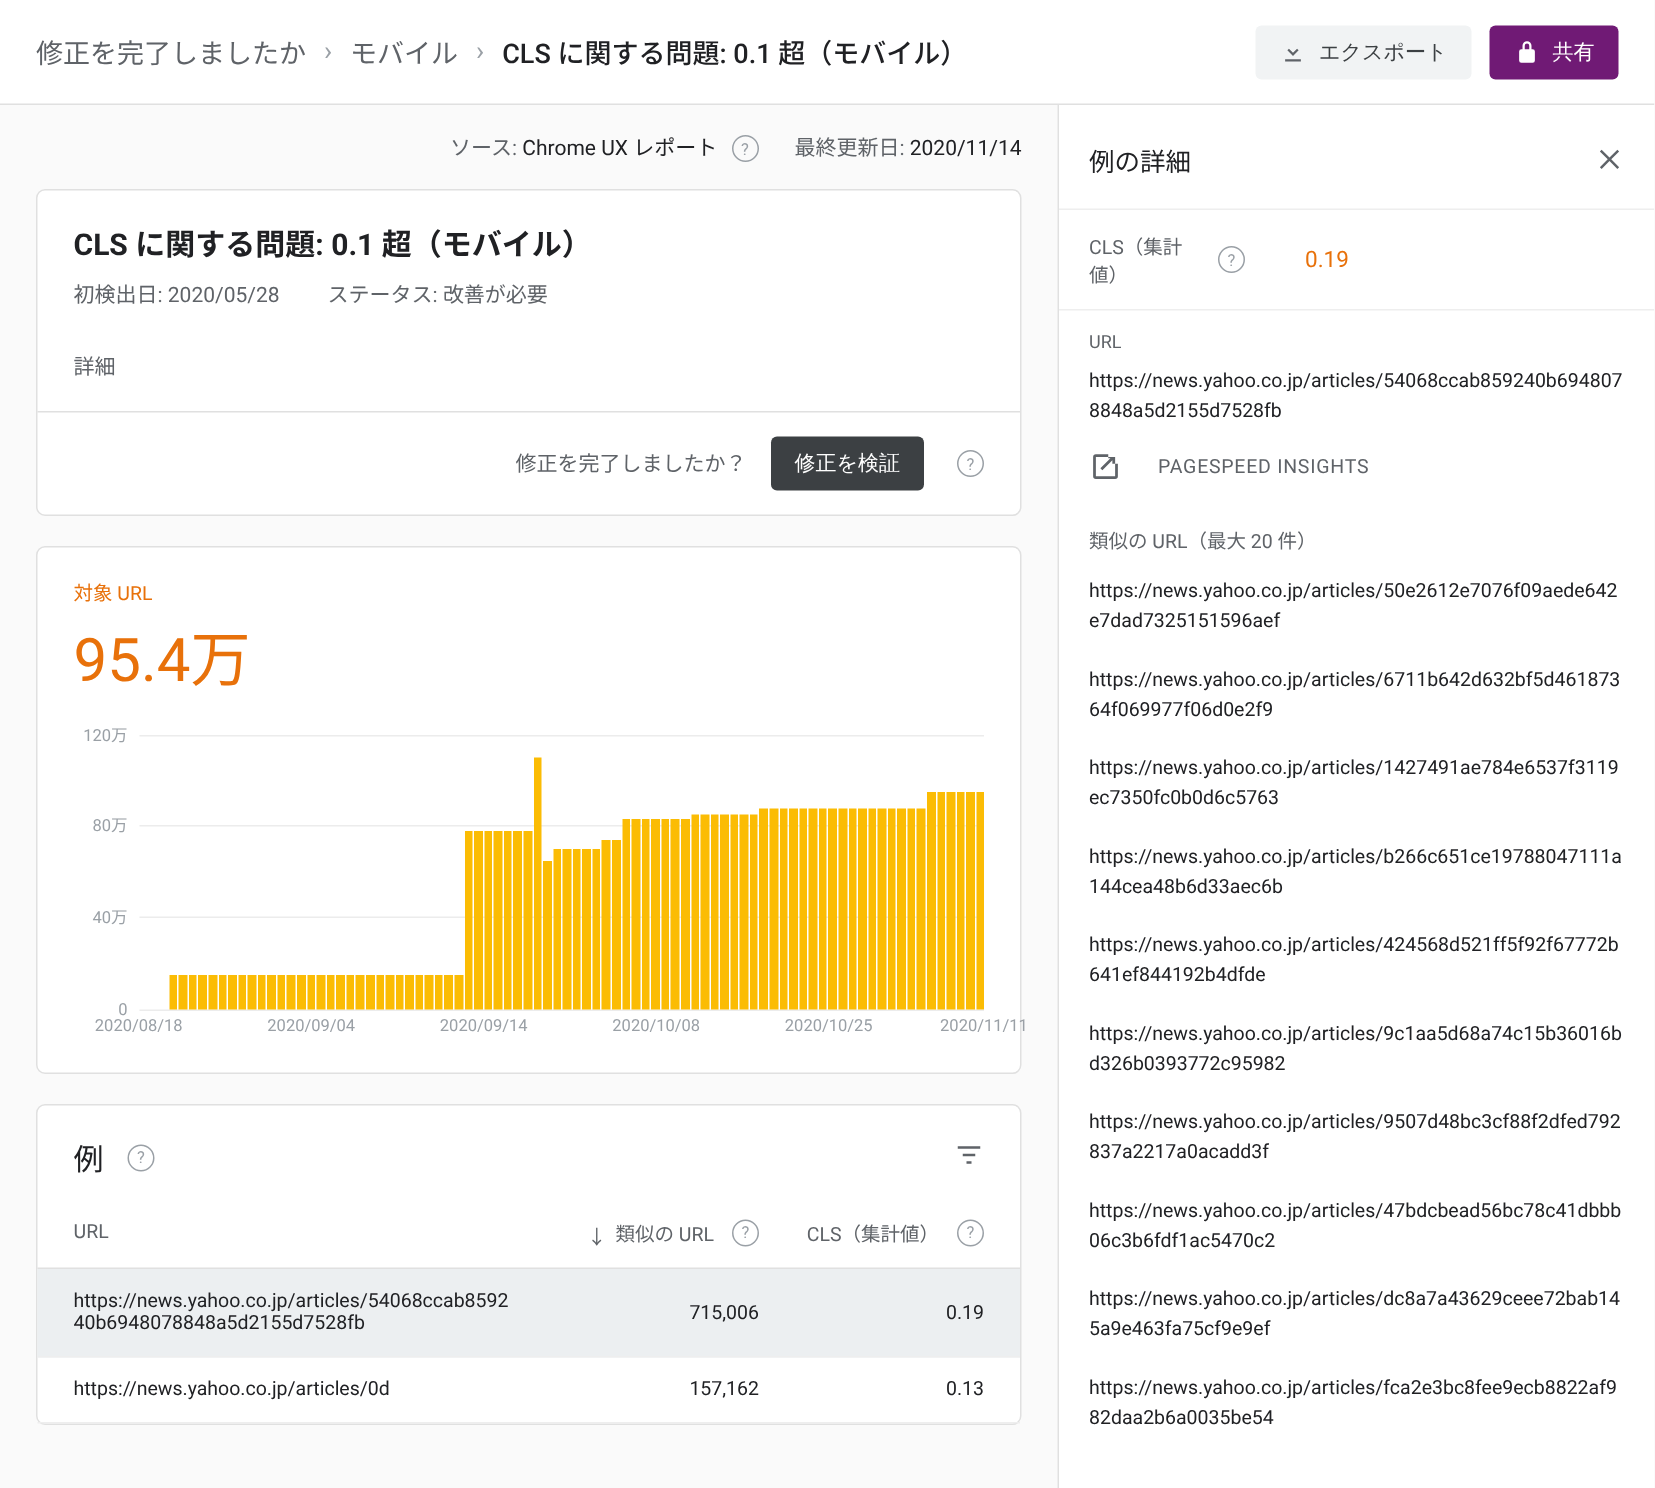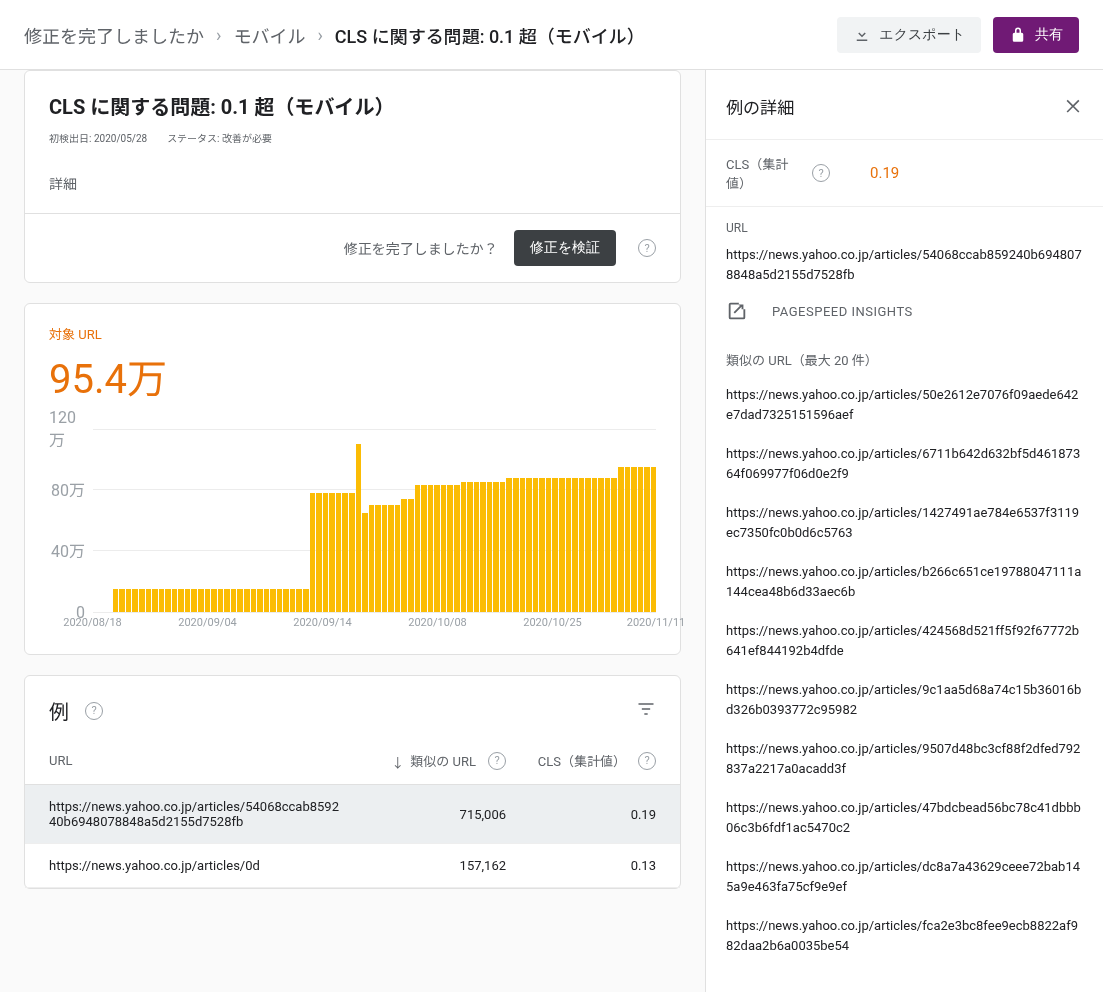--- a/index.html
+++ b/index.html
@@ -59,30 +59,30 @@
 
   .card {
     background: #fff;
     border: 1px solid #e0e0e0;
     border-radius: 6px;
     margin-bottom: 20px;
   }
   .card-pad { padding: 20px 24px; }
 
   .issue-title { font-size: 20px; color:#202124; margin-bottom:10px; }
-  .issue-sub { color:#5f6368; font-size:10px; display:flex; gap:20px;text-align:center; }
+  .issue-sub { color:#5f6368; font-size:14px; display:flex; gap:32px;text-align:center; }
   .details-link { margin-top: 28px; color:#5f6368; }
   .card-divider { border-top:1px solid #e0e0e0; }
   .fix-row { display:flex; align-items:center; justify-content:flex-end; gap:16px; padding:16px 24px; color:#5f6368; }
   .btn-dark { background:#3c4043; color:#fff; height:36px; padding:0 16px; border-radius:4px; border:none; font-size:14px; cursor:pointer; }
 
   .chart-title { color:#e8710a; font-size:13px; }
   .big-number { color:#e8710a; font-size:40px; font-weight:400; margin-top:4px; }
   .chart-area { height:205px; margin-top:24px; position:relative; }
-  .y-axis { position:absolute; left:0; top:0; bottom:22px; width:40px; color:#9aa0a6; font-size:16px; }
+  .y-axis { position:absolute; left:0; top:0; bottom:22px; width:40px; color:#9aa0a6; font-size:11px; }
   .y-tick { position:absolute; right:4px; transform:translateY(-50%); }
   .grid { position:absolute; left:44px; right:0; top:0; bottom:22px; }
   .grid-line { position:absolute; left:0; right:0; border-top:1px solid #ececec; }
   .bars { position:absolute; left:44px; right:0; bottom:22px; top:0; display:flex; align-items:flex-end; gap:1px; }
   .bar { flex:1; background:#fbbc04; min-width:0; }
   .x-axis { position:absolute; left:32px; right:0; bottom:0; height:18px; color:#9aa0a6; font-size:11px; }
   .x-tick { position:absolute; transform:translateX(-50%); white-space:nowrap; }
 
   .example-head { display:flex; align-items:center; padding:20px 24px 12px 24px; }
   .example-head h3 { font-size:20px; font-weight:400; margin-right:10px; }
@@ -137,20 +137,31 @@
           <path d="M12 2a4 4 0 0 0-4 4v3H7a2 2 0 0 0-2 2v8a2 2 0 0 0 2 2h10a2 2 0 0 0 2-2v-8a2 2 0 0 0-2-2h-1V6a4 4 0 0 0-4-4zm-2 4a2 2 0 1 1 4 0v3h-4V6z"></path>
         </svg>
       <span>共有</span>
     </button>
   </div>
 </div>
 
 <div class="main-wrap">
 
   <div class="left-col">
+    <div class="meta-row">
+      <span>
+        <span>ソース:</span>
+        <span class="value">Chrome UX レポート</span>
+        <span class="help">?</span>
+      </span>
+      <span>
+        <span>最終更新日:</span>
+        <span class="value">2020/11/14</span>
+      </span>
+    </div>
 
     <div class="card">
       <div class="card-pad">
         <div class="issue-title">
           <b>CLS に関する問題: 0.1 超（モバイル）</b>
         </div>
         <div class="issue-sub">
           <span>
             <span>初検出日:</span>
             <span>2020/05/28</span>

